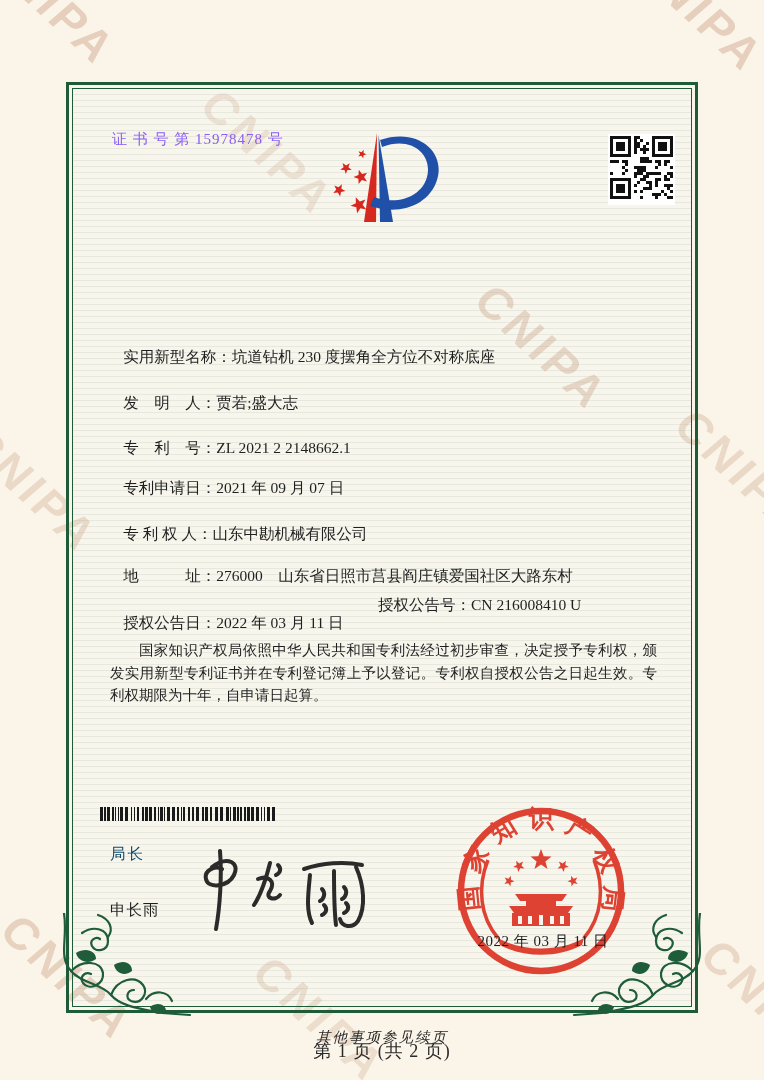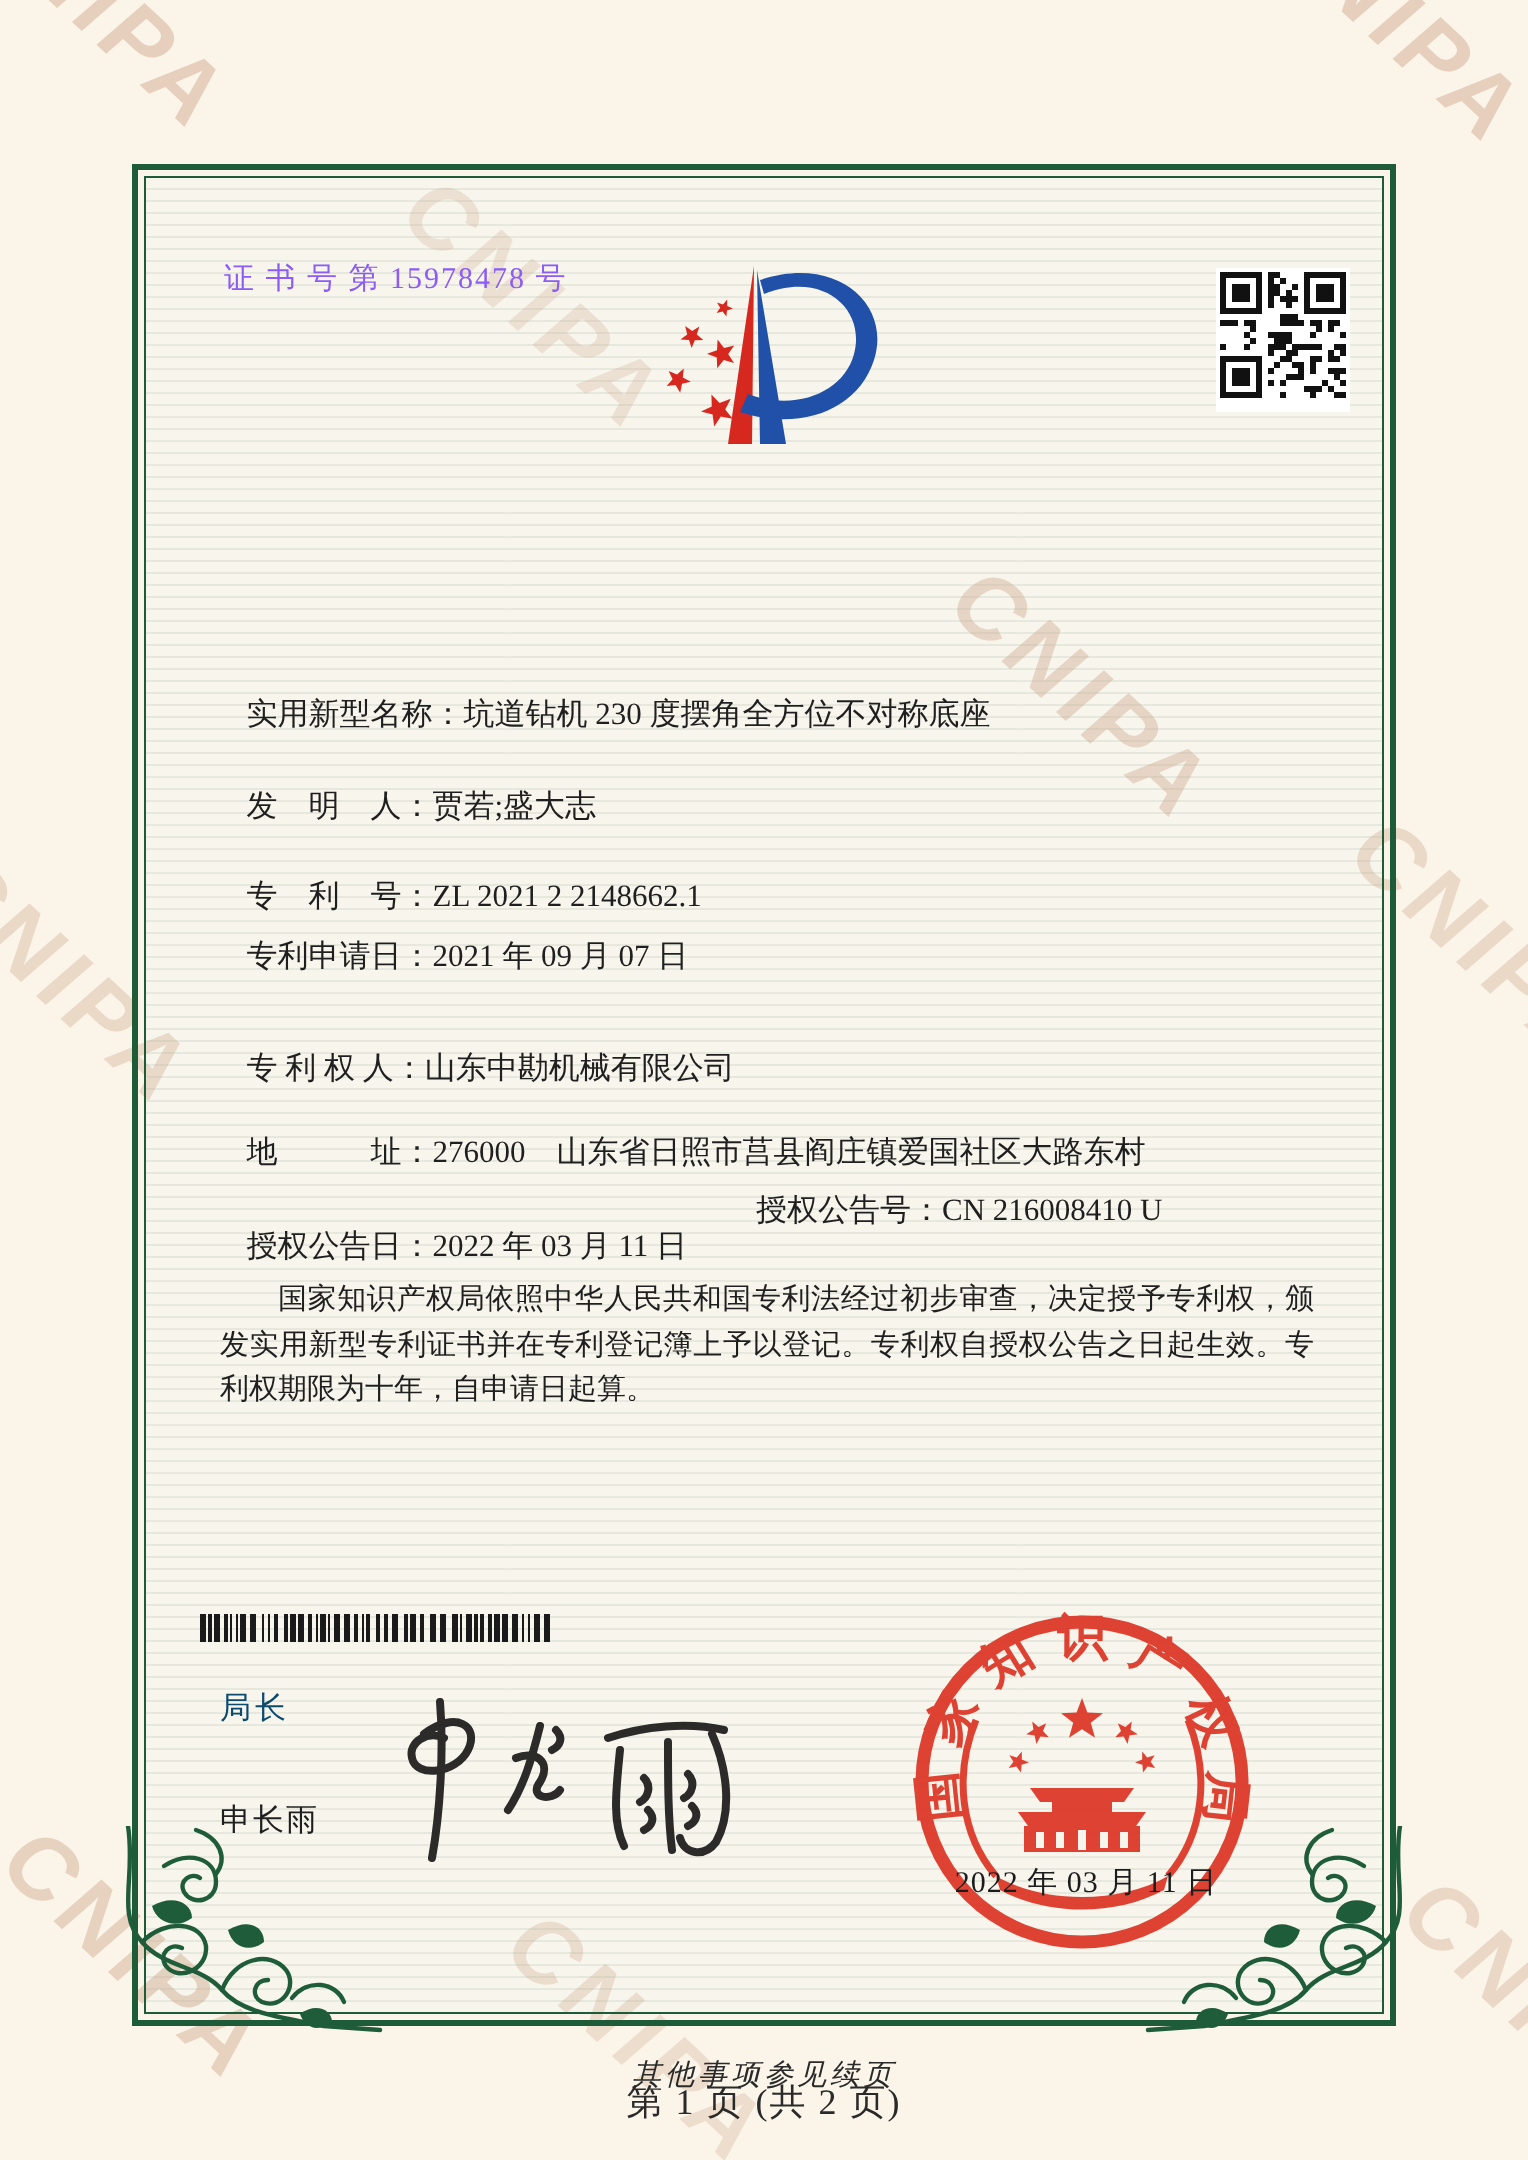--- a/index.html
+++ b/index.html
@@ -246,21 +246,21 @@
 
     <div class="row" style="top:329px">
       <span>实用新型名称：</span><span>坑道钻机 230 度摆角全方位不对称底座</span>
     </div>
     <div class="row" style="top:375px">
       <span>发　明　人：</span><span>贾若;盛大志</span>
     </div>
     <div class="row" style="top:420px">
       <span>专　利　号：</span><span>ZL 2021 2 2148662.1</span>
     </div>
-    <div class="row" style="top:450px">
+    <div class="row" style="top:460px">
       <span>专利申请日：</span><span>2021 年 09 月 07 日</span>
     </div>
     <div class="row" style="top:506px">
       <span>专 利 权 人：</span><span>山东中勘机械有限公司</span>
     </div>
     <div class="row" style="top:548px">
       <span>地　　　址：</span><span>276000　山东省日照市莒县阎庄镇爱国社区大路东村</span>
     </div>
     <div class="row" style="top:595px">
       <span>授权公告日：</span><span>2022 年 03 月 11 日</span>

